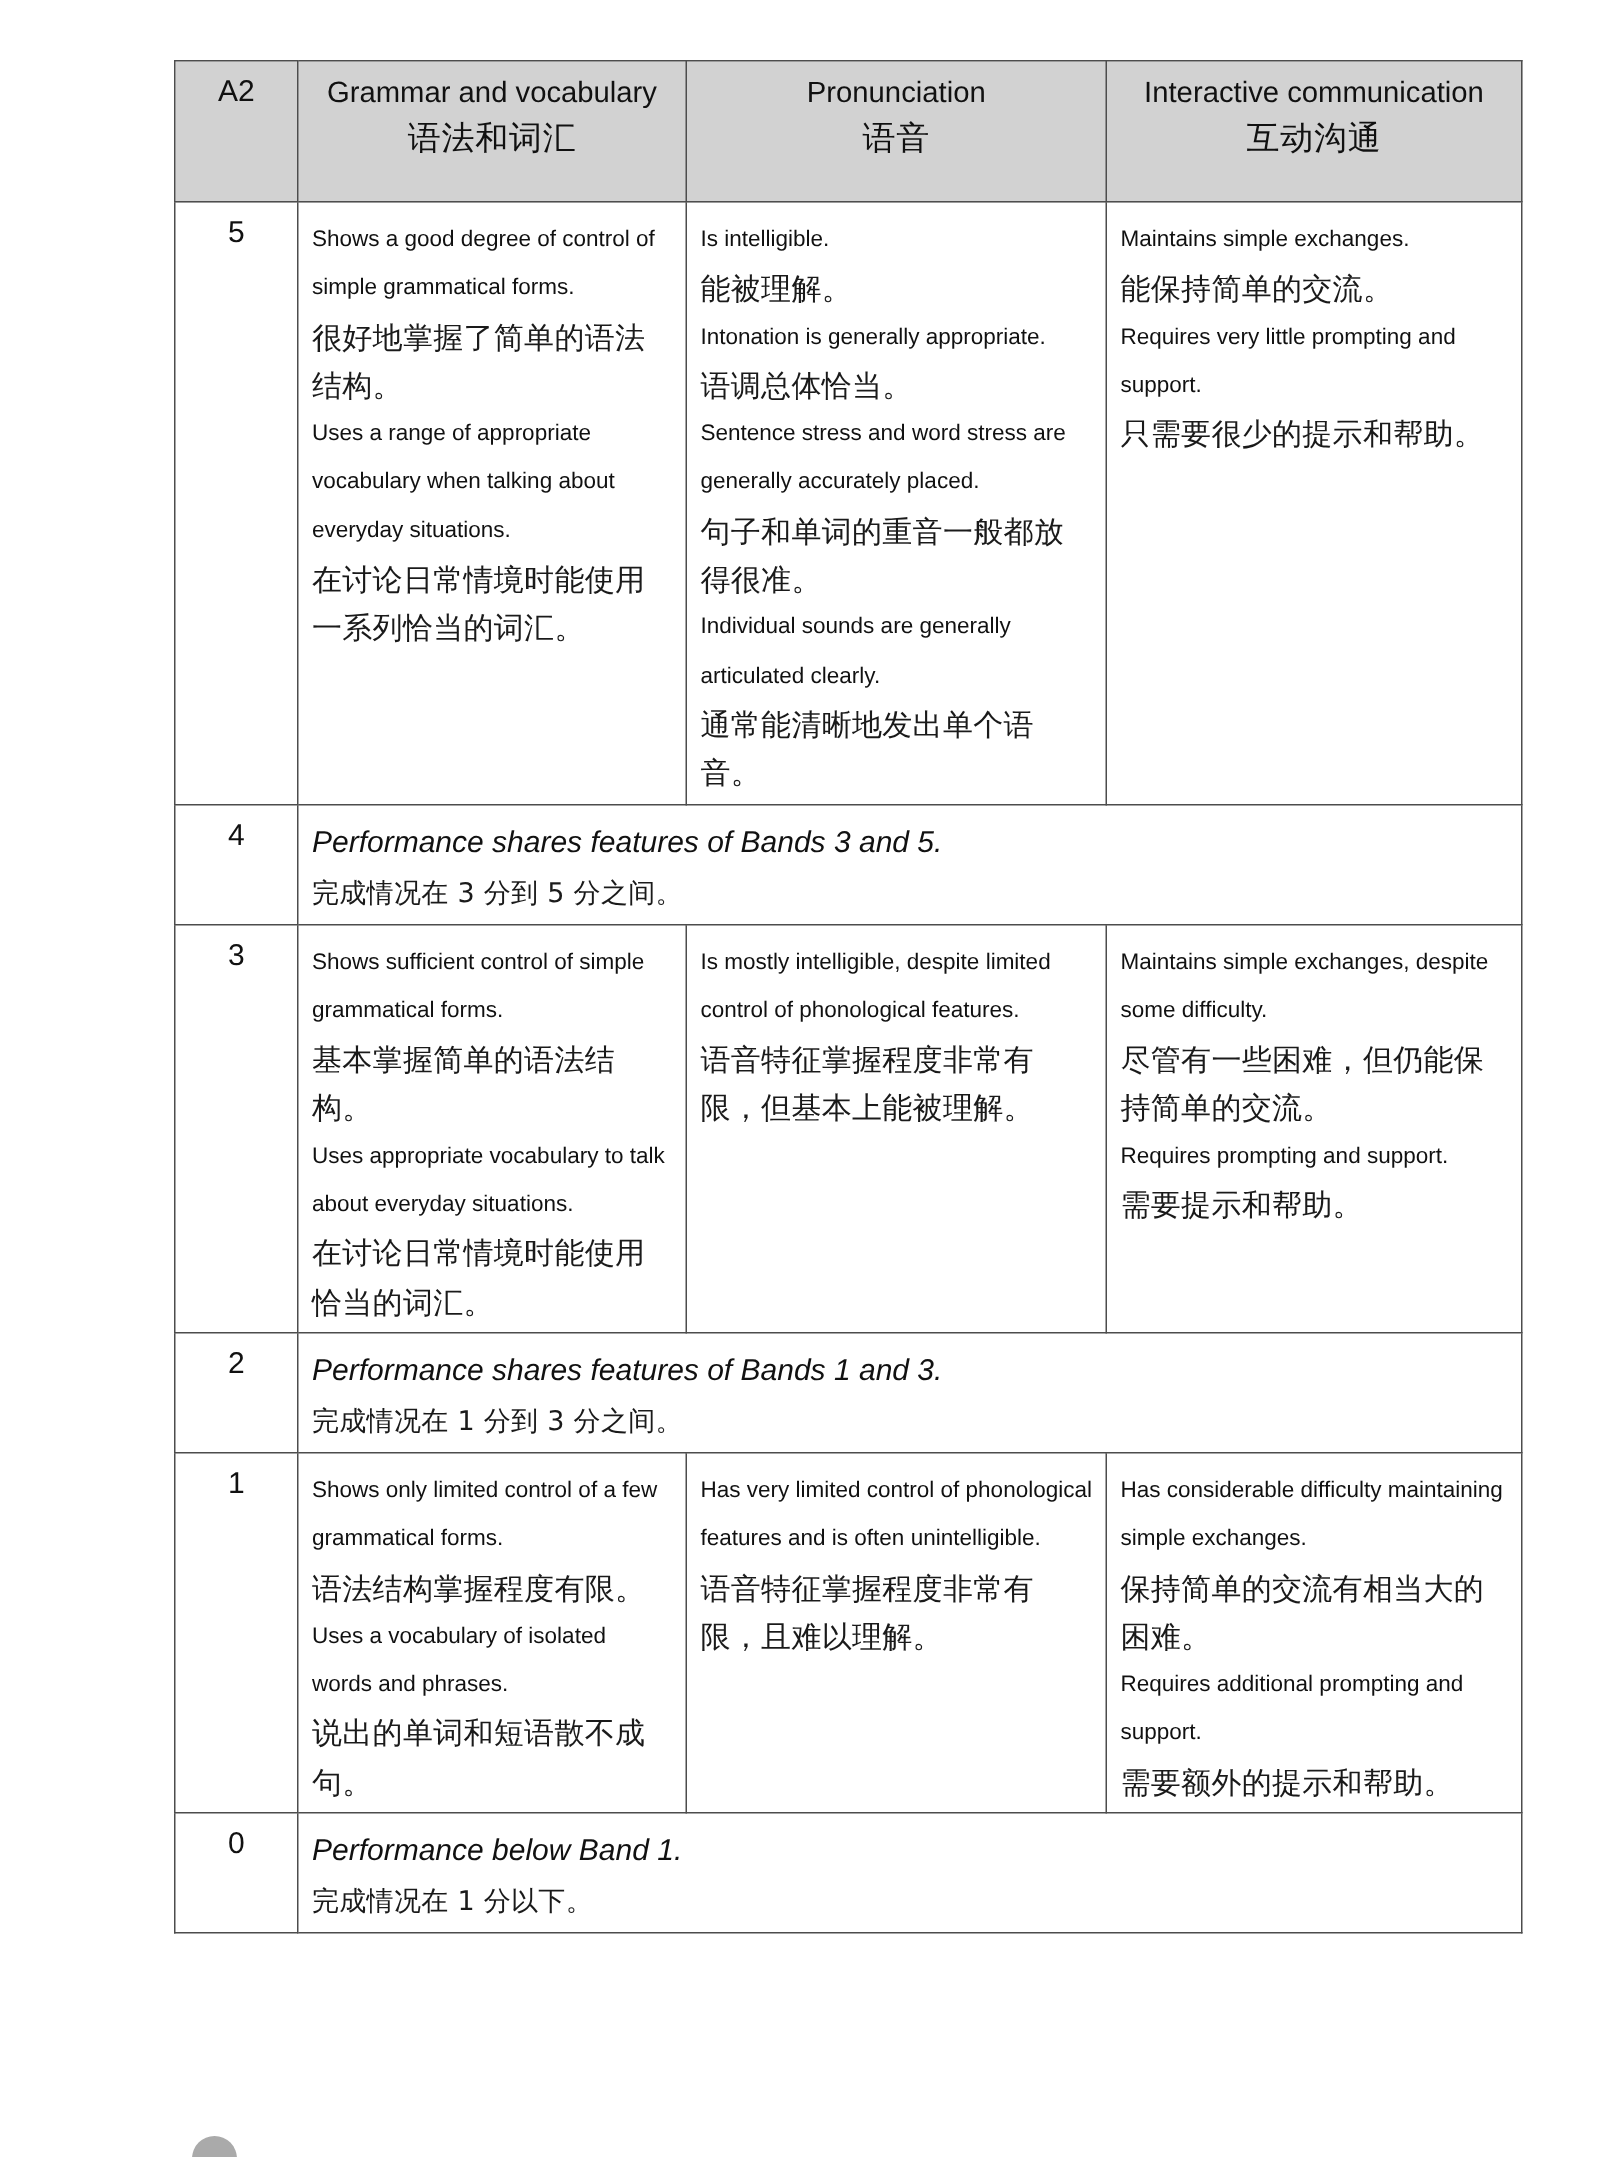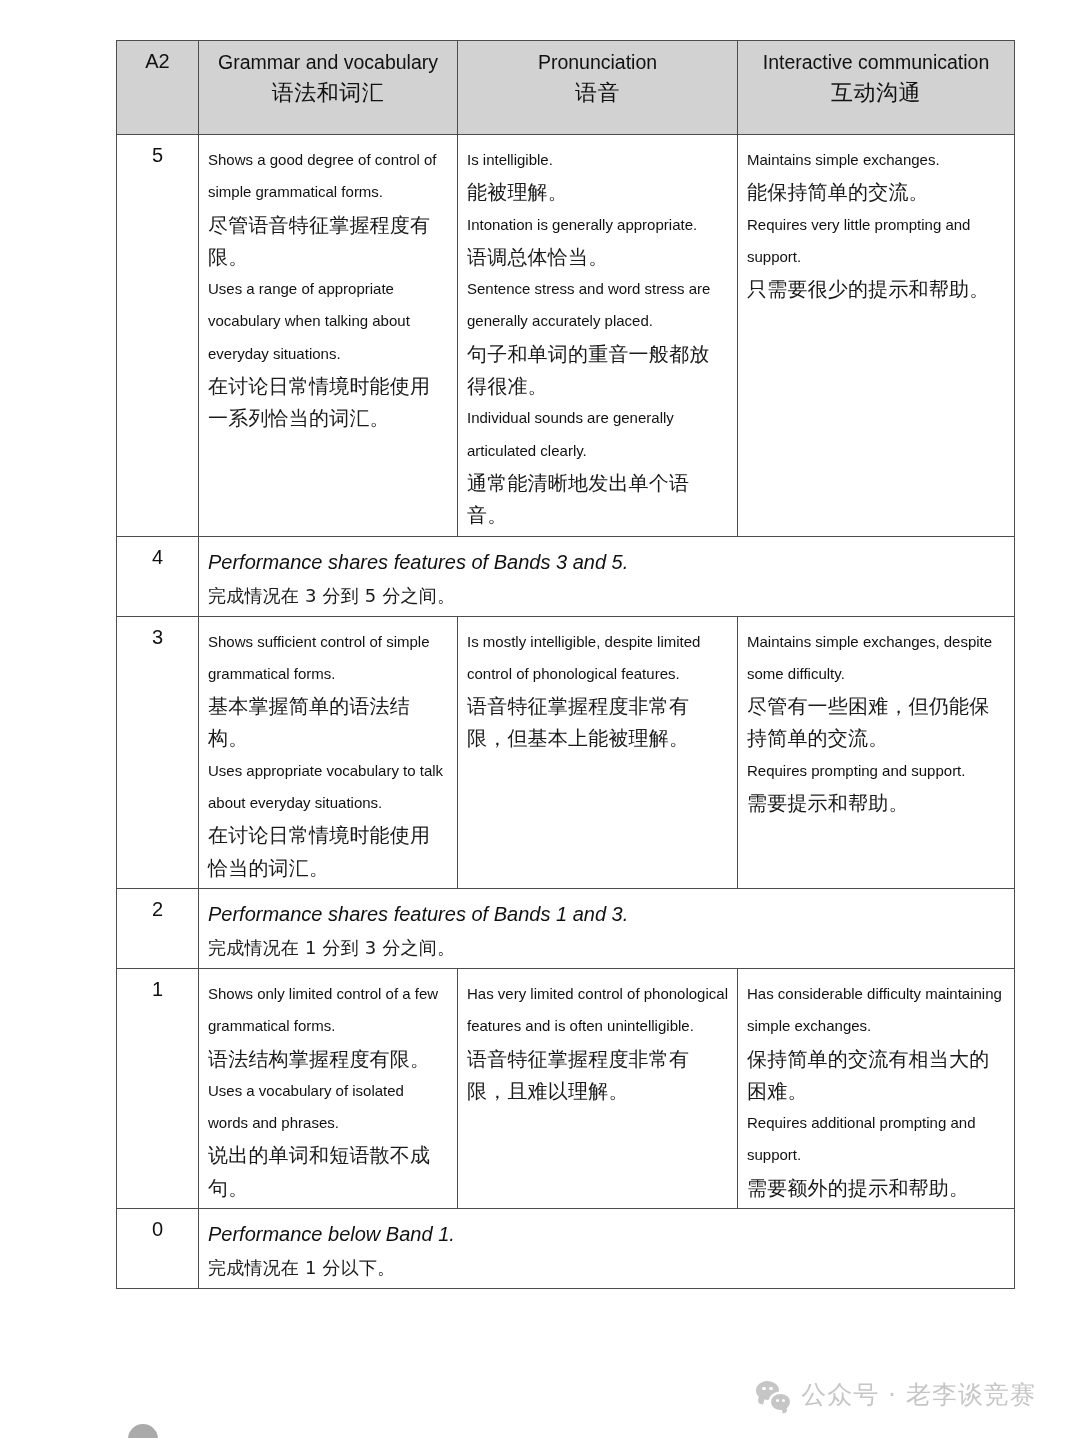--- a/index.html
+++ b/index.html
@@ -226,21 +226,21 @@
         </th>
       </tr>
     </thead>
 
     <tbody>
 
       <tr>
         <td class="band-cell">5</td>
         <td class="desc">
           <p class="en">Shows a good degree of control of simple grammatical forms.</p>
-          <p class="zh">尽管语音特征掌握程度有限。</p>
+          <p class="zh">很好地掌握了简单的语法结构。</p>
           <p class="en">Uses a range of appropriate vocabulary when talking about everyday situations.</p>
           <p class="zh">在讨论日常情境时能使用一系列恰当的词汇。</p>
         </td>
         <td class="desc">
           <p class="en">Is intelligible.</p>
           <p class="zh">能被理解。</p>
           <p class="en">Intonation is generally appropriate.</p>
           <p class="zh">语调总体恰当。</p>
           <p class="en">Sentence stress and word stress are generally accurately placed.</p>
           <p class="zh">句子和单词的重音一般都放得很准。</p>
@@ -315,27 +315,16 @@
         <td class="band-cell">0</td>
         <td class="desc shared" colspan="3">
           <p class="en">Performance below Band 1.</p>
           <p class="zh">完成情况在 1 分以下。</p>
         </td>
       </tr>
 
     </tbody>
   </table>
 
-  <div id="watermark">
-    <span class="wm-icon">
-      <span class="bub-a"></span>
-      <span class="eye" style="left:6px; top:7px;"></span>
-      <span class="eye" style="left:13px; top:7px;"></span>
-      <span class="bub-b"></span>
-      <span class="eye" style="right:11px; bottom:8px; width:3px; height:3px;"></span>
-      <span class="eye" style="right:5px; bottom:8px; width:3px; height:3px;"></span>
-    </span>
-    <span class="wm-text">公众号 · 老李谈竞赛</span>
-  </div>
 
   <div id="page-badge"></div>
 
 </div>
 
 </body></html>

